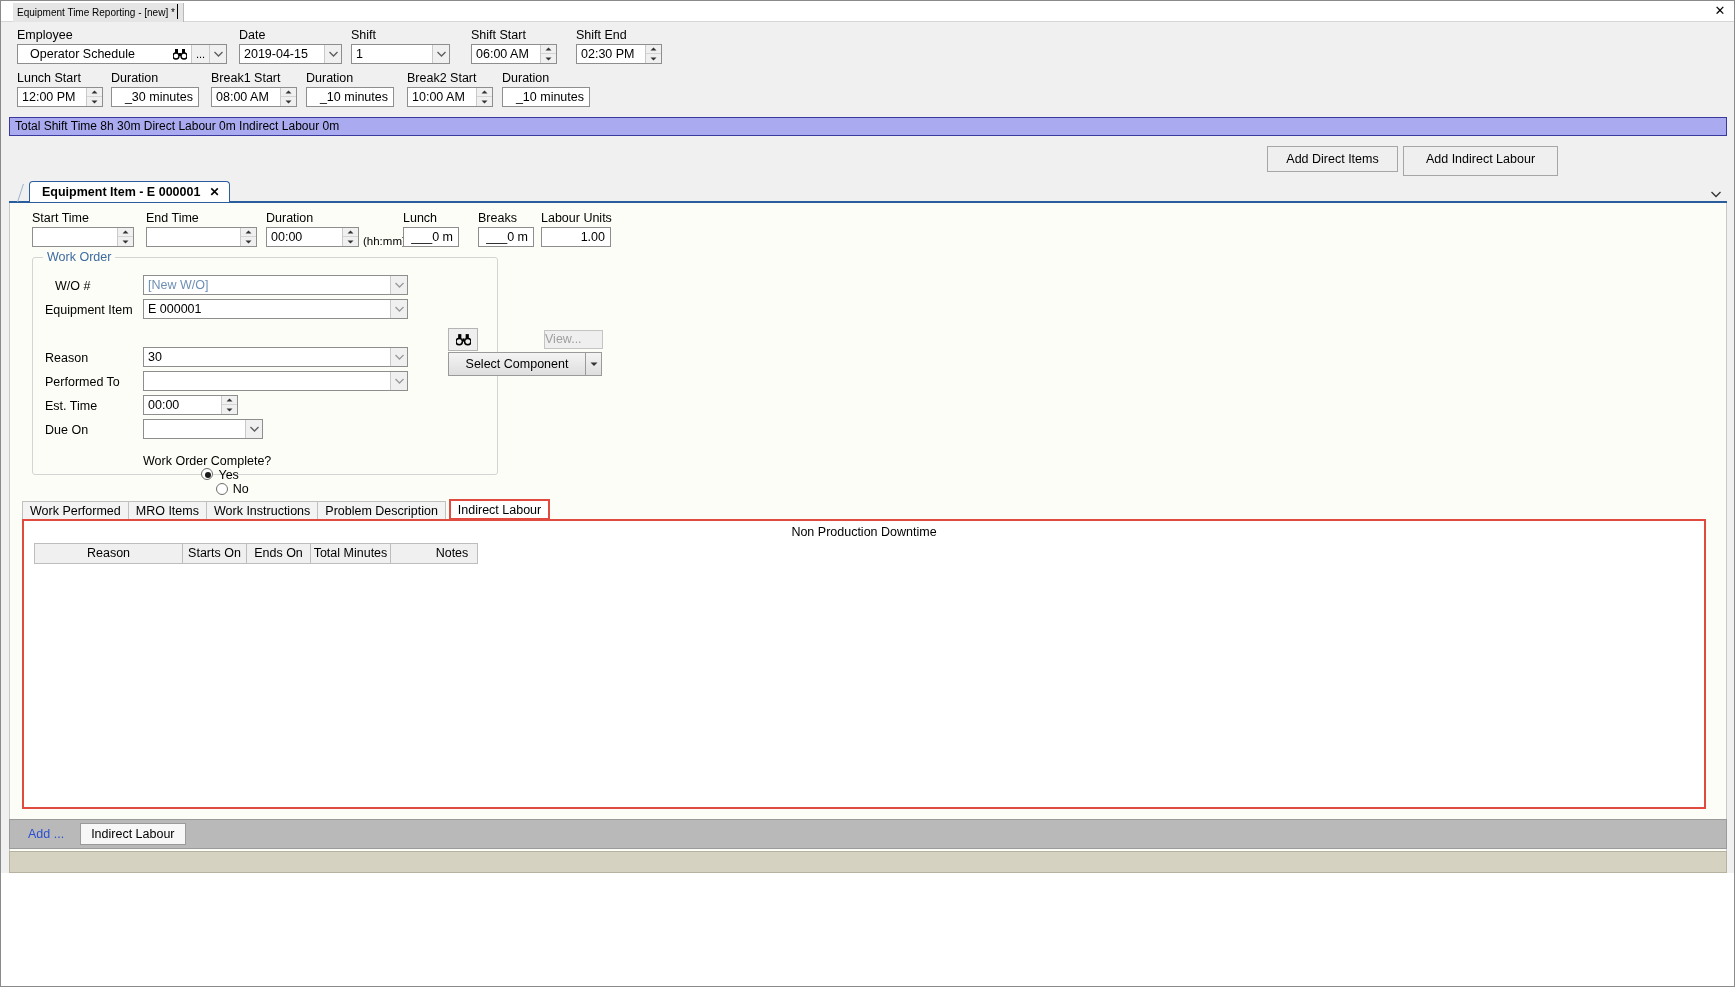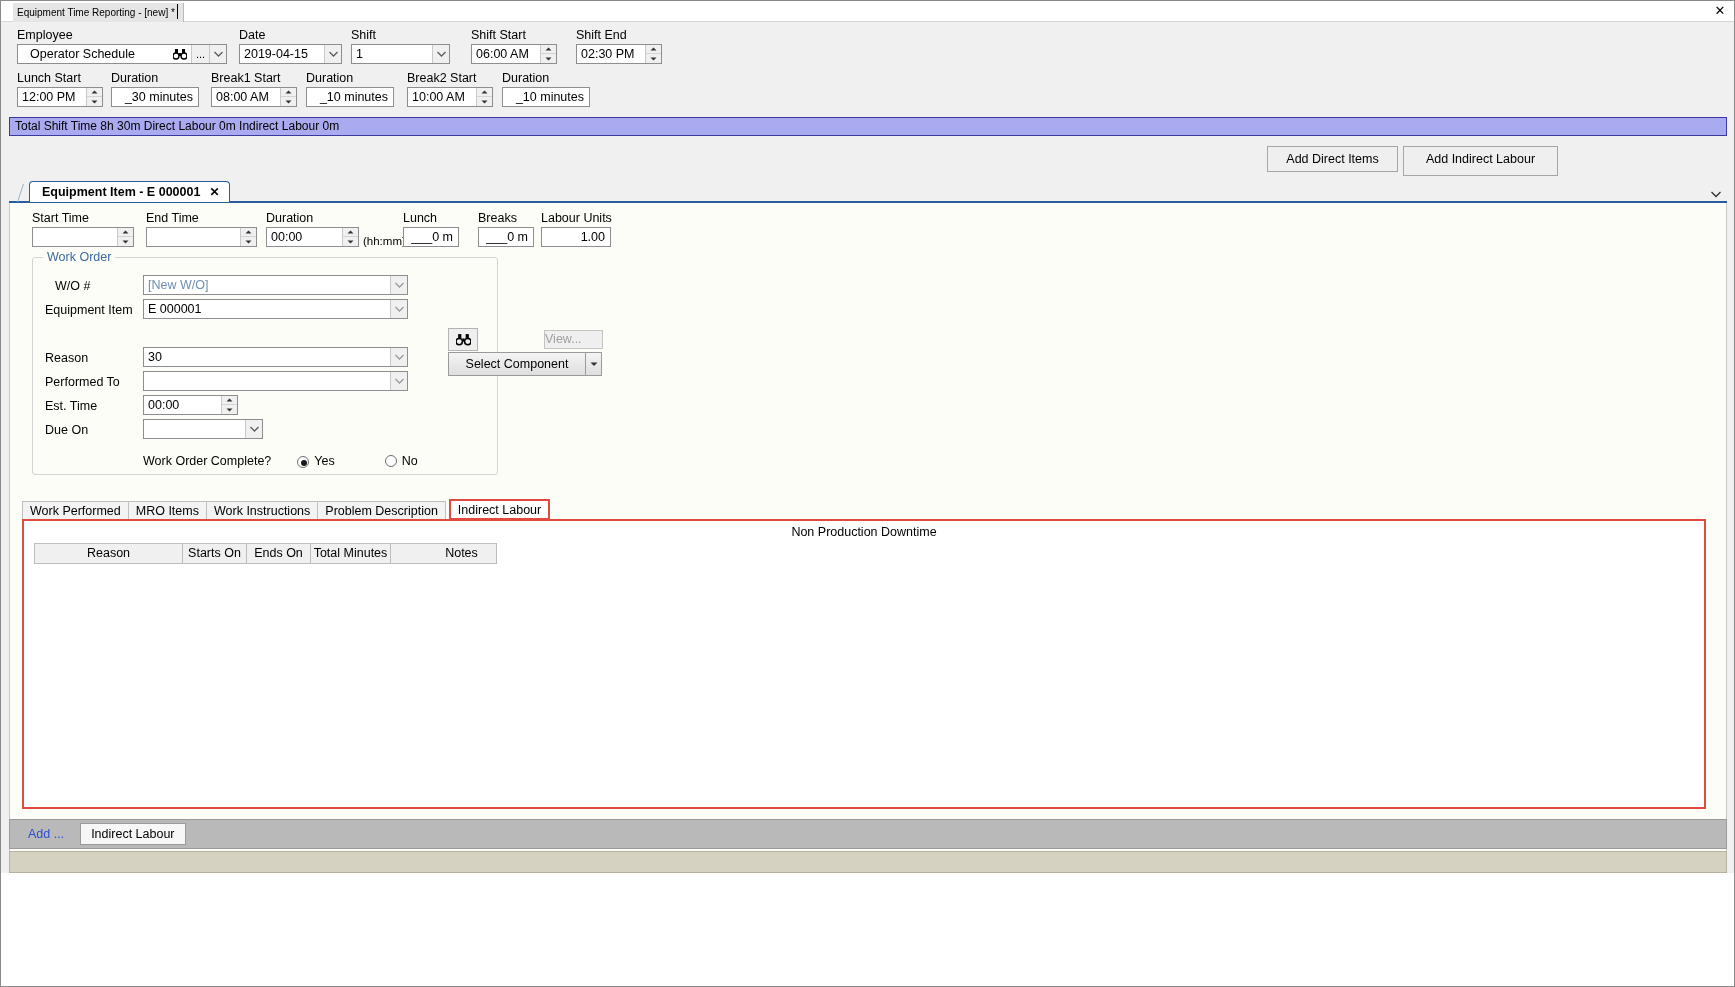--- a/index.html
+++ b/index.html
@@ -241,20 +241,21 @@
     background: linear-gradient(#f4f4f4,#dedede);
     border: 1px solid #9a9a9a;
     border-left: none;
     display: flex; align-items: center; justify-content: center;
   }
 
   .radio-row {
     position: absolute; left: 110px; top: 196px;
     display: flex; align-items: center;
     font-size: 12.5px;
+    flex-direction: column;
   }
   .radio {
     width: 12px; height: 12px;
     border: 1px solid #6d6d6d;
     border-radius: 50%;
     background: #fff;
     display: inline-block;
     position: relative;
     margin-right: 5px;
   }
@@ -721,21 +722,21 @@
         <span class="val"></span>
         <span class="dd-arrow">
           <svg width="9" height="6" viewBox="0 0 9 6">
               <path d="M0.5 1 L4.5 5 L8.5 1" fill="none" stroke="#5c5c5c" stroke-width="1.3"></path>
             </svg>
         </span>
       </div>
 
       <div class="radio-row">
         <span>Work Order Complete?</span>
-        <span style="display:inline-flex; align-items:flex-end; margin-left:26px;">
+        <span style="display:inline-flex; align-items:flex-start; margin-left:26px;">
           <span class="radio on"></span>
           <span>Yes</span>
         </span>
         <span style="display:inline-flex; align-items:center; margin-left:50px;">
           <span class="radio"></span>
           <span>No</span>
         </span>
       </div>
     </div>
 
@@ -747,21 +748,21 @@
       <div class="btm-tab sel">Indirect Labour</div>
     </div>
 
     <div class="grid-panel">
       <div class="grid-caption">Non Production Downtime</div>
       <div class="grid-head">
         <div class="gcell" style="width:148px;">Reason</div>
         <div class="gcell" style="width:64px;">Starts On</div>
         <div class="gcell" style="width:64px;">Ends On</div>
         <div class="gcell" style="width:80px;">Total Minutes</div>
-        <div class="gcell" style="width:107px;padding-left:36px;">Notes</div>
+        <div class="gcell" style="width:88px;padding-left:36px;">Notes</div>
       </div>
     </div>
   </div>
 
   <div class="footer">
     <span class="add-link">Add ...</span>
     <span class="foot-btn">Indirect Labour</span>
   </div>
 
   <div class="bottom-bar"></div>

